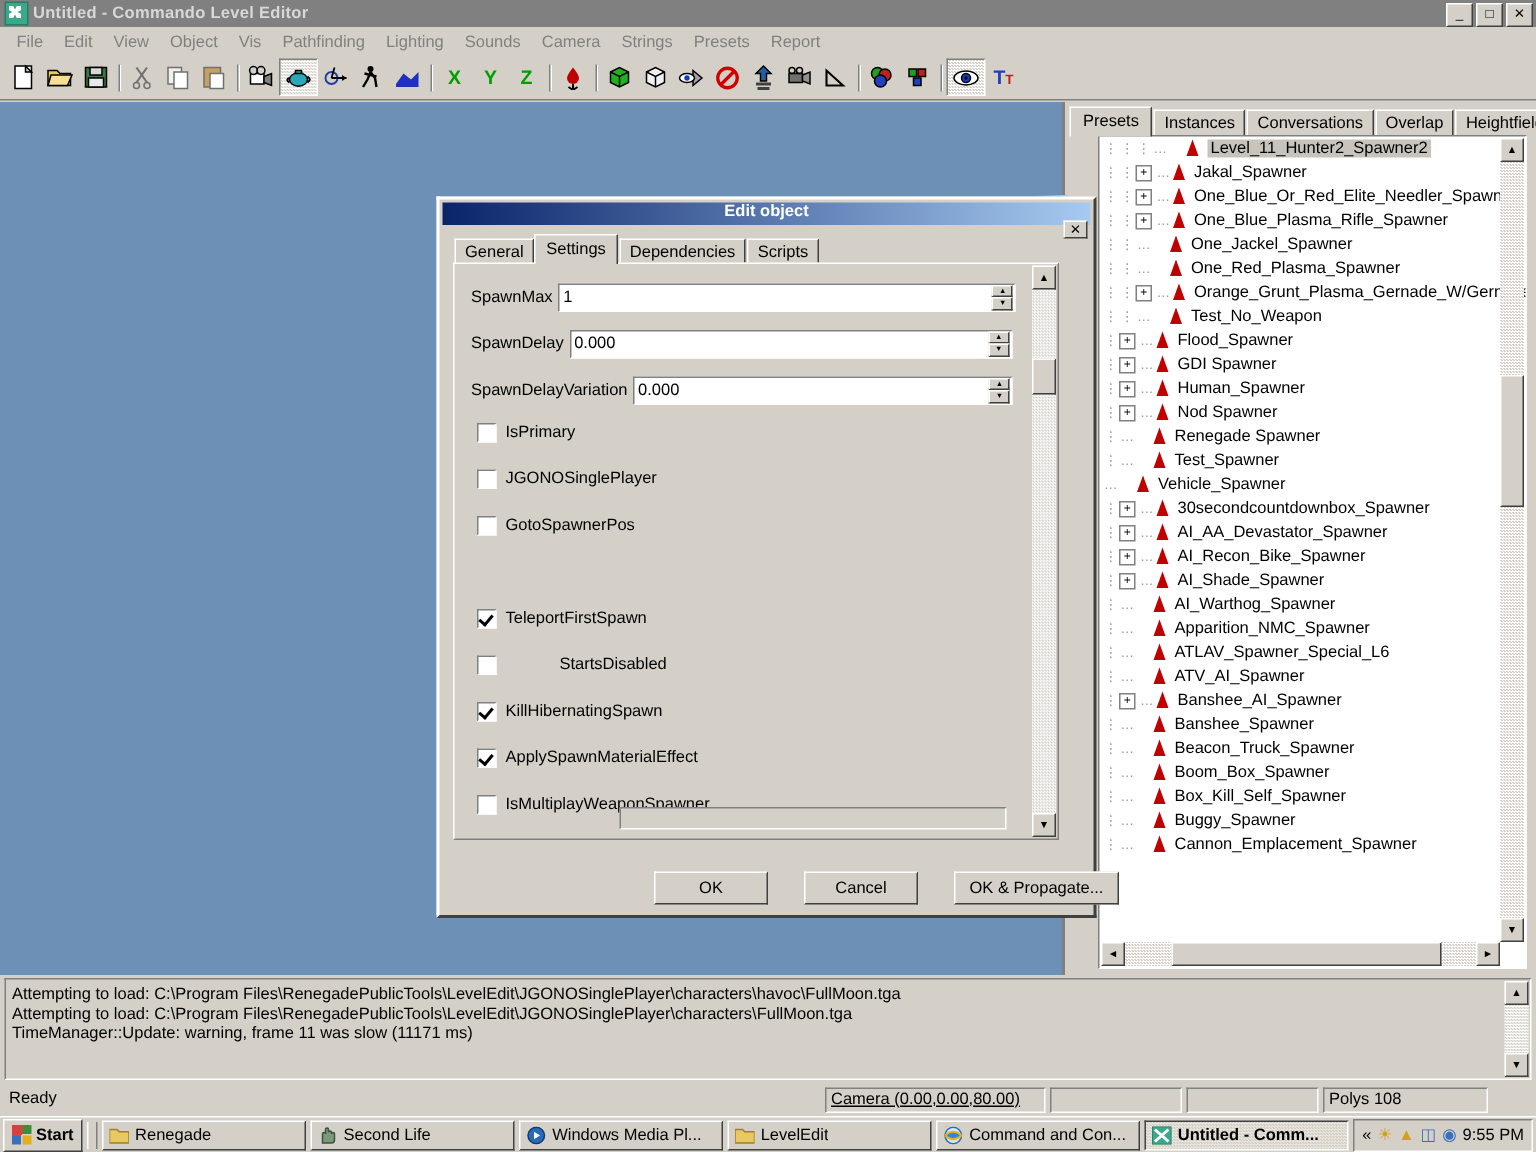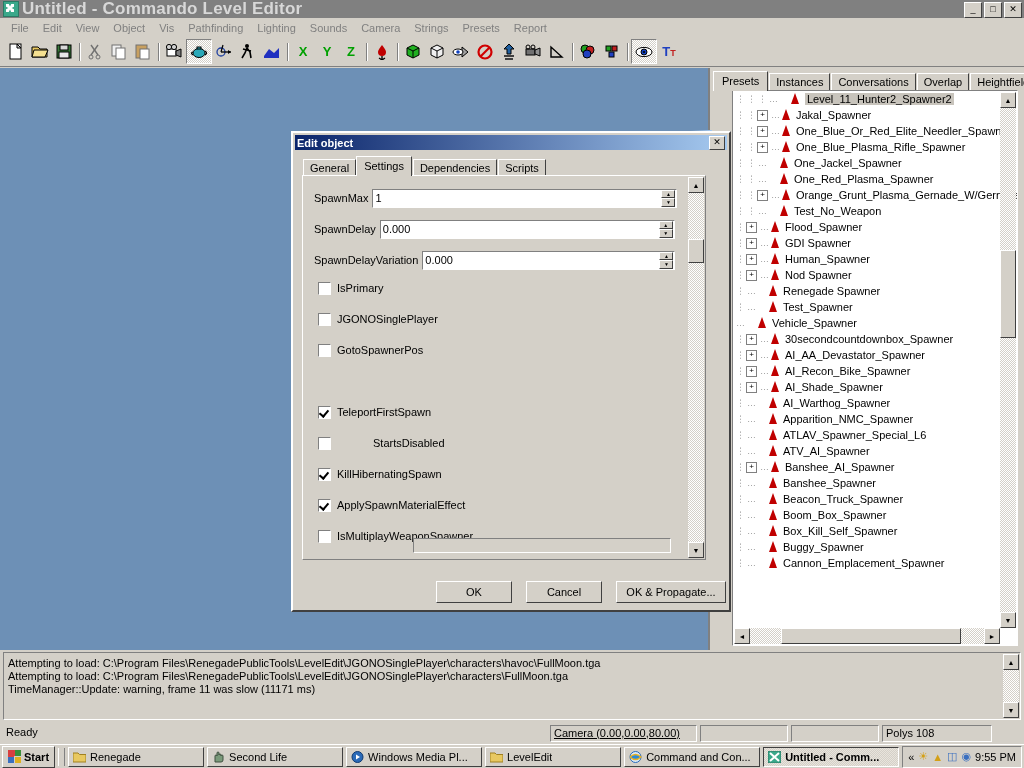--- a/index.html
+++ b/index.html
@@ -10,21 +10,21 @@
     background:#d4d0c8;
     -webkit-font-smoothing:none;
   }
   .app{position:absolute;left:0;top:0;width:1024px;height:768px;background:#d4d0c8;}
 
   
   .titlebar{position:absolute;left:0;top:0;width:1024px;height:18px;background:#808080;display:flex;align-items:center;}
   .tb-icon{width:14px;height:14px;margin:0 3px 0 3px;background:#3aa88a;border:1px solid #2a7a64;position:relative;flex:none;}
   .tb-icon:after{content:"";position:absolute;left:2px;top:2px;width:8px;height:8px;background:#fff;
      clip-path:polygon(0 0,35% 0,50% 30%,65% 0,100% 0,100% 35%,70% 50%,100% 65%,100% 100%,65% 100%,50% 70%,35% 100%,0 100%,0 65%,30% 50%,0 35%);}
-  .tb-title{color:#d8d8d8;font-weight:bold;font-size:17px;letter-spacing:0.2px;}
+  .tb-title{color:#d8d8d8;font-weight:bold;font-size:11px;letter-spacing:0.2px;}
   .tb-btns{position:absolute;right:2px;top:2px;display:flex;gap:2px;}
   .tb-btn{width:16px;height:14px;background:#d4d0c8;border-top:1px solid #fff;border-left:1px solid #fff;
      border-right:1px solid #404040;border-bottom:1px solid #404040;font-size:9px;line-height:12px;text-align:center;color:#000;}
 
   
   .menubar{position:absolute;left:0;top:18px;width:1024px;height:19px;background:#d4d0c8;display:flex;align-items:center;padding-left:4px;box-sizing:border-box;}
   .menu-item{padding:2px 7px;color:#808080;font-size:11px;cursor:default;}
 
   
   .toolbar{position:absolute;left:0;top:37px;width:1024px;height:30px;background:#d4d0c8;
@@ -100,21 +100,21 @@
   .tbtn2.active{border-top:1px solid #404040;border-left:1px solid #404040;border-right:1px solid #fff;border-bottom:1px solid #fff;
      font-weight:bold;background:repeating-conic-gradient(#d4d0c8 0% 25%, #e8e4dc 0% 50%) 0 0/2px 2px;}
   .tray{height:20px;display:flex;align-items:center;gap:4px;padding:0 5px;font-size:11px;
      border-top:1px solid #808080;border-left:1px solid #808080;border-right:1px solid #fff;border-bottom:1px solid #fff;background:#d4d0c8;}
 
   
   .dialog{position:absolute;left:291px;top:131px;width:440px;height:481px;background:#d4d0c8;
      border-top:2px solid #fff;border-left:2px solid #fff;border-right:2px solid #404040;border-bottom:2px solid #404040;
      box-sizing:border-box;}
   .dlg-tb{position:absolute;left:2px;top:2px;right:2px;height:15px;
-     background:linear-gradient(to right,#0a246a,#a6caf0);display:flex;align-items:center;padding:0 2px;box-sizing:border-box;}
+     background:linear-gradient(to right,#0a246a,#a6caf0);display:flex;align-items:center;padding:0 2px;box-sizing:border-box;flex-direction:column;}
   .dlg-title{color:#fff;font-weight:bold;font-size:11px;}
   .dlg-x{margin-left:auto;width:14px;height:12px;background:#d4d0c8;
      border-top:1px solid #fff;border-left:1px solid #fff;border-right:1px solid #404040;border-bottom:1px solid #404040;
      font-size:9px;line-height:10px;text-align:center;color:#000;}
   .dlg-tabs{position:absolute;left:10px;top:24px;display:flex;align-items:flex-end;height:19px;}
   .dtab{height:16px;line-height:16px;padding:0 6px;font-size:11px;background:#d4d0c8;
      border-top:1px solid #fff;border-left:1px solid #fff;border-right:1px solid #404040;color:#000;margin-right:1px;}
   .dtab.active{height:19px;line-height:19px;z-index:3;padding:0 7px;margin-left:-1px;}
   .dlg-body{position:absolute;left:9px;top:42px;width:404px;height:385px;background:#d4d0c8;
      border-top:1px solid #fff;border-left:1px solid #fff;border-right:1px solid #808080;border-bottom:1px solid #808080;box-sizing:border-box;}
@@ -129,21 +129,21 @@
   .spin div{flex:1;background:#d4d0c8;border-top:1px solid #fff;border-left:1px solid #fff;
      border-right:1px solid #404040;border-bottom:1px solid #404040;font-size:5px;line-height:6px;text-align:center;box-sizing:border-box;color:#000;}
   .cbrow{position:absolute;left:14px;height:16px;display:flex;align-items:center;}
   .cbox{width:11px;height:11px;background:#fff;border-top:1px solid #808080;border-left:1px solid #808080;
      border-right:1px solid #fff;border-bottom:1px solid #fff;margin-right:6px;flex:none;position:relative;}
   .cbox.on:after{content:"";position:absolute;left:2px;top:1px;width:4px;height:7px;border:solid #000;border-width:0 2px 2px 0;transform:rotate(40deg);}
   .dlg-vsb{position:absolute;right:1px;top:1px;width:16px;bottom:1px;
      background:repeating-conic-gradient(#d4d0c8 0% 25%, #ffffff 0% 50%) 0 0/2px 2px;}
   .dlg-hsb{position:absolute;left:110px;top:432px;width:280px;height:16px;
      background:repeating-conic-gradient(#d4d0c8 0% 25%, #ffffff 0% 50%) 0 0/2px 2px;}
-  .dlg-btns{position:absolute;left:143px;top:448px;display:flex;gap:14px;}
+  .dlg-btns{position:absolute;left:143px;top:448px;display:flex;gap:24px;}
   .dbtn{height:22px;min-width:76px;padding:0 8px;font-size:11px;background:#d4d0c8;color:#000;
      border-top:1px solid #fff;border-left:1px solid #fff;border-right:1px solid #404040;border-bottom:1px solid #404040;
      display:flex;align-items:center;justify-content:center;box-sizing:border-box;}
 
   
   .mdibit{position:absolute;left:691px;top:130px;width:21px;height:20px;background:linear-gradient(to right,#6d90b6,#a6caf0);}
   .mdibit .x{position:absolute;right:2px;top:3px;width:13px;height:12px;background:#d4d0c8;
      border-top:1px solid #fff;border-left:1px solid #fff;border-right:1px solid #404040;border-bottom:1px solid #404040;
      font-size:8px;line-height:10px;text-align:center;}
   .mdipane{position:absolute;left:691px;top:150px;width:21px;height:430px;background:#d4d0c8;

